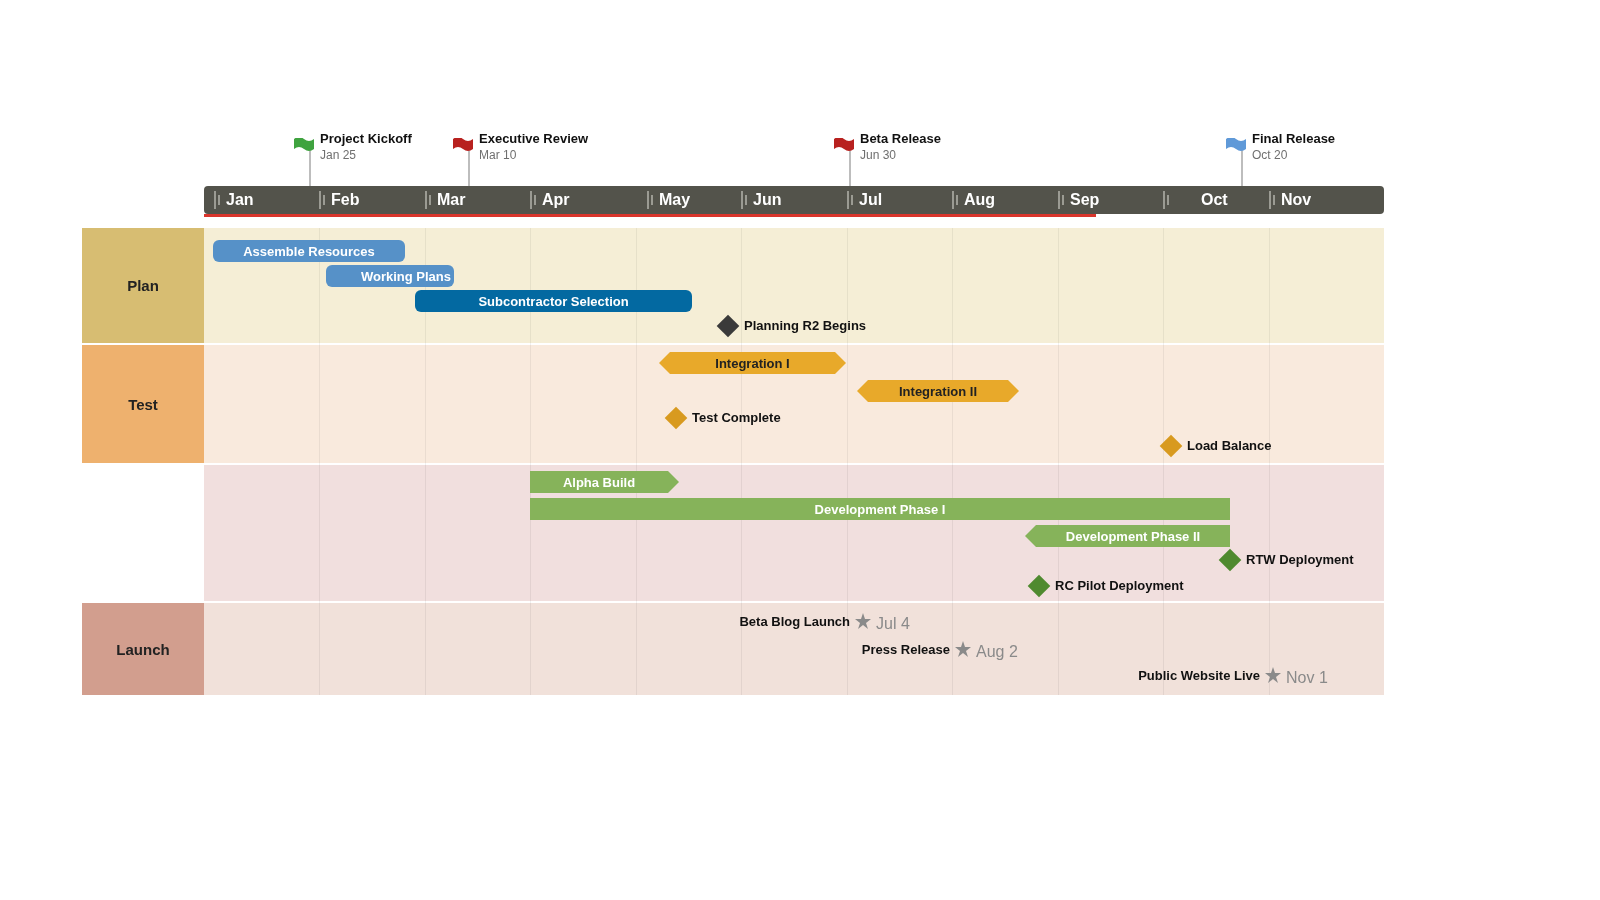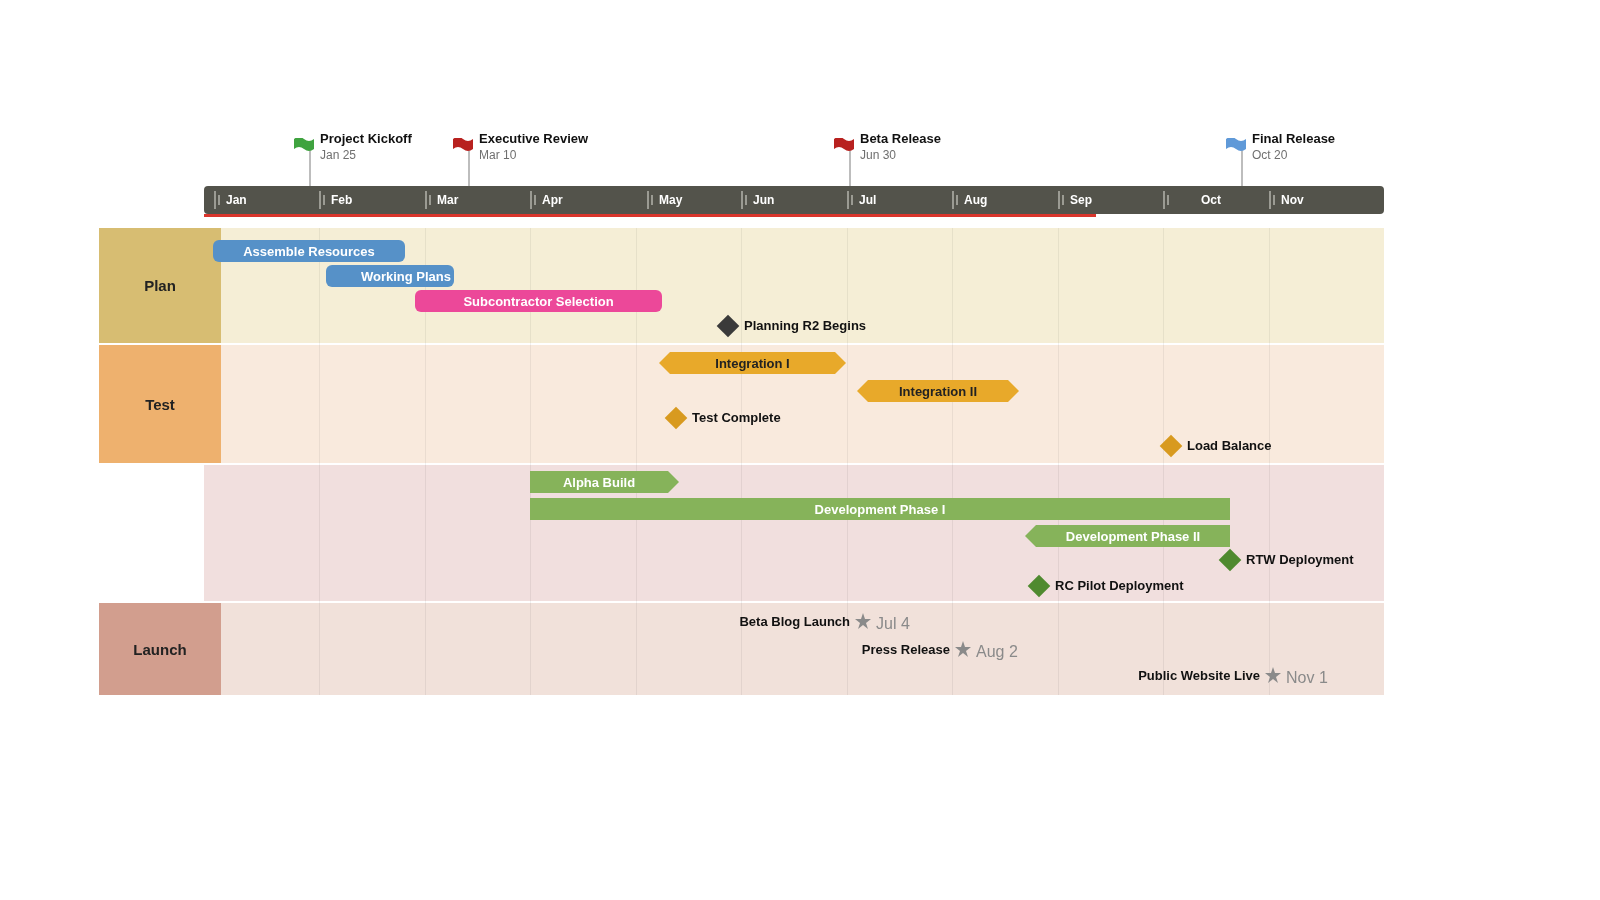--- a/index.html
+++ b/index.html
@@ -2,21 +2,21 @@
 <html><head>
 <meta charset="utf-8">
 <style>
   * { box-sizing: border-box; margin: 0; padding: 0; }
   body { background: #fff; font-family: "Segoe UI", Arial, sans-serif; font-size: 13px; color: #111; }
   .stage { position: relative; width: 1600px; height: 900px; }
 
   
   .tl-bar {
     position: absolute; height: 28px; background: #53534b; border-radius: 4px;
-    color: #fff; font-weight: 700; font-size: 12px;
+    color: #fff; font-weight: 700; font-size: 16px;
   }
   .tl-tick {
     position: absolute; top: 0; height: 28px; display: flex; align-items: center;
   }
   .tl-tick .marks { display: inline-flex; align-items: center; gap: 2px; margin-right: 6px; }
   .tl-tick .m  { width: 2px; background: #9b9b93; }
   .tl-tick .m.big { height: 18px; }
   .tl-tick .m.sm  { height: 10px; }
   .tl-tick .lbl { color: #fff; }
 
@@ -26,21 +26,21 @@
   
   .flag-stem {
     position: absolute; width: 2px; background: #bdbdbd;
   }
   .flag-label { position: absolute; font-weight: 700; }
   .flag-date  { position: absolute; color: #6f6f6f; font-size: 12px; }
 
   
   .lane-label {
     position: absolute; display: flex; align-items: center; justify-content: center;
-    font-weight: 700; font-size: 15px; color: #222; margin-left: 17px;
+    font-weight: 700; font-size: 15px; color: #222;
   }
   .lane-body {
     position: absolute;
   }
   .lane-sep {
     position: absolute; height: 2px; background: rgba(255,255,255,0.95);
   }
 
   
   .bar {
@@ -218,21 +218,21 @@
   <div class="vgrid" style="left:1058px; top:228px; height:467px;"></div>
   <div class="vgrid" style="left:1163px; top:228px; height:467px;"></div>
   <div class="vgrid" style="left:1269px; top:228px; height:467px;"></div>
 
   <div class="bar round" style="left:213px; top:240px; width:192px; background:#5691c8;">
       <span>Assemble Resources</span>
     </div>
   <div class="bar round" style="left:326px; top:265px; width:128px; background:#5691c8;padding-left:32px;">
       <span>Working Plans</span>
     </div>
-  <div class="bar round" style="left:415px; top:290px; width:247px; background:#ec4899;">
+  <div class="bar round" style="left:415px; top:290px; width:277px; background:#0369a1;">
       <span>Subcontractor Selection</span>
     </div>
   <div class="diamond" style="left:720px; top:318px; background:#3a3a3a;"></div>
   <div class="diamond-label" style="left:744px; top:318px;">Planning R2 Begins</div>
 
   <div class="bar arrow-left arrow-right" style="--barcolor:#e8a92a; left:670px; top:352px; width:165px; background:#e8a92a; color:#222;">
       <span>Integration I</span>
     </div>
   <div class="bar arrow-left arrow-right" style="--barcolor:#e8a92a; left:868px; top:380px; width:140px; background:#e8a92a; color:#222;">
       <span>Integration II</span>

